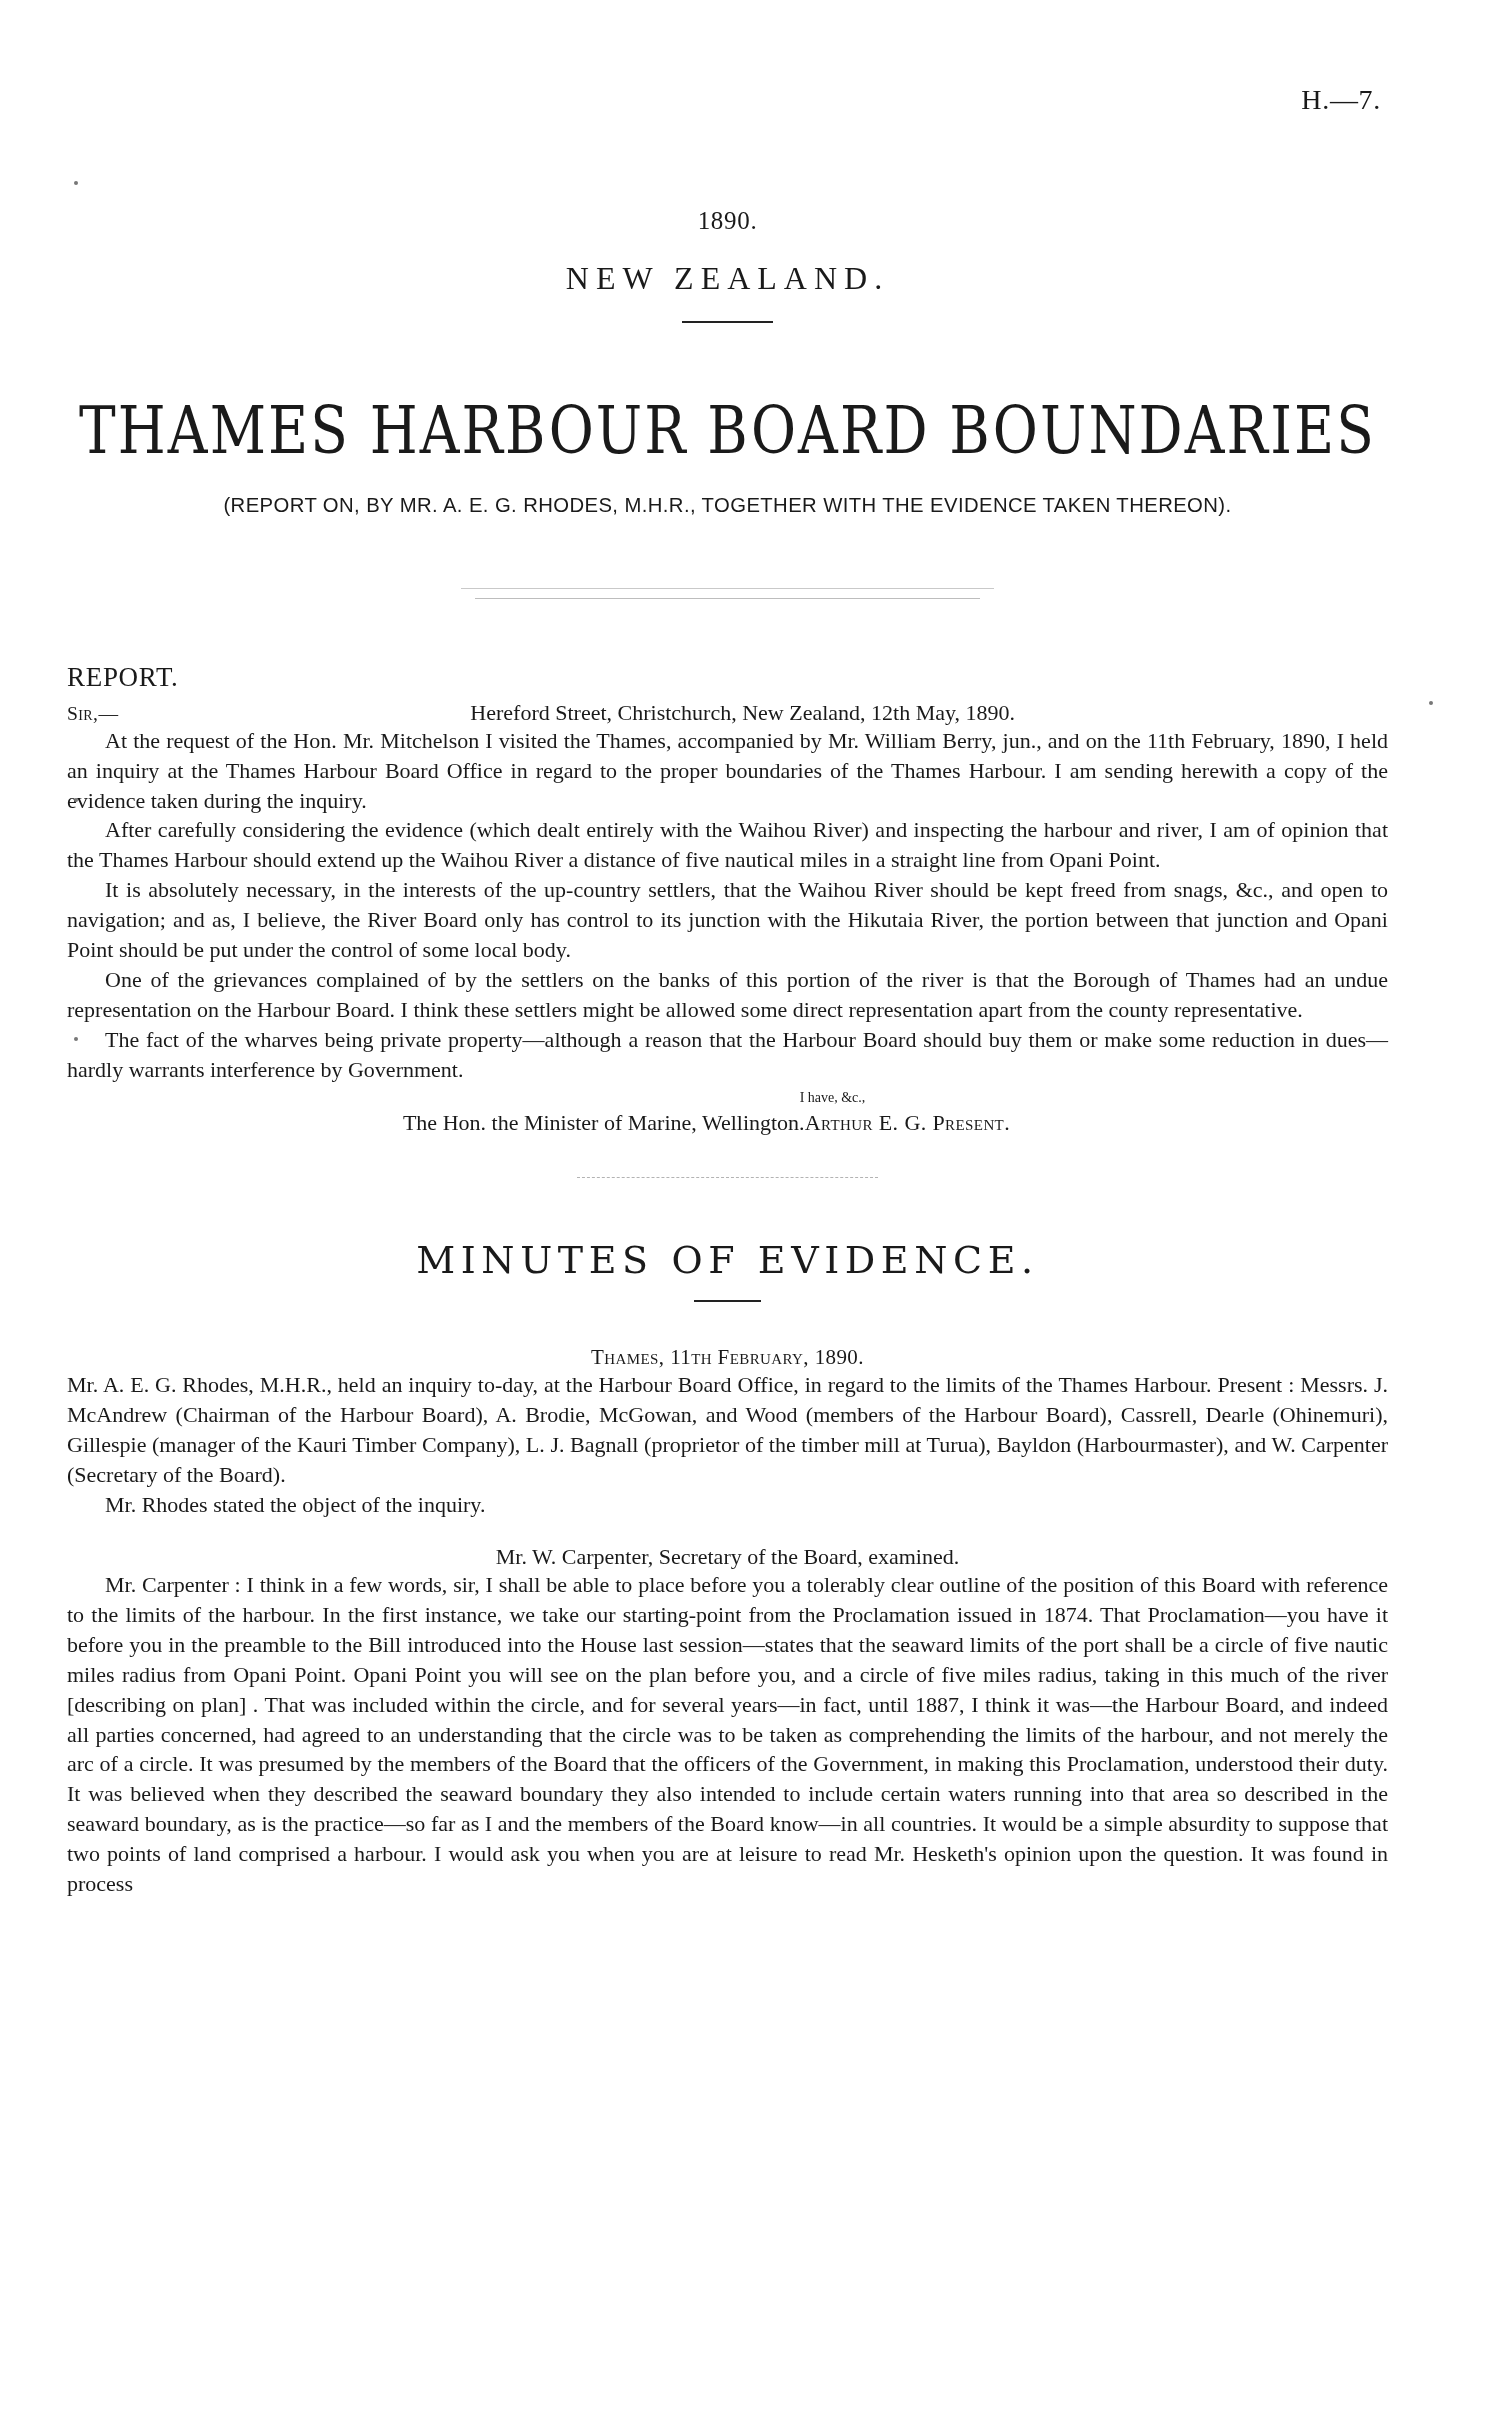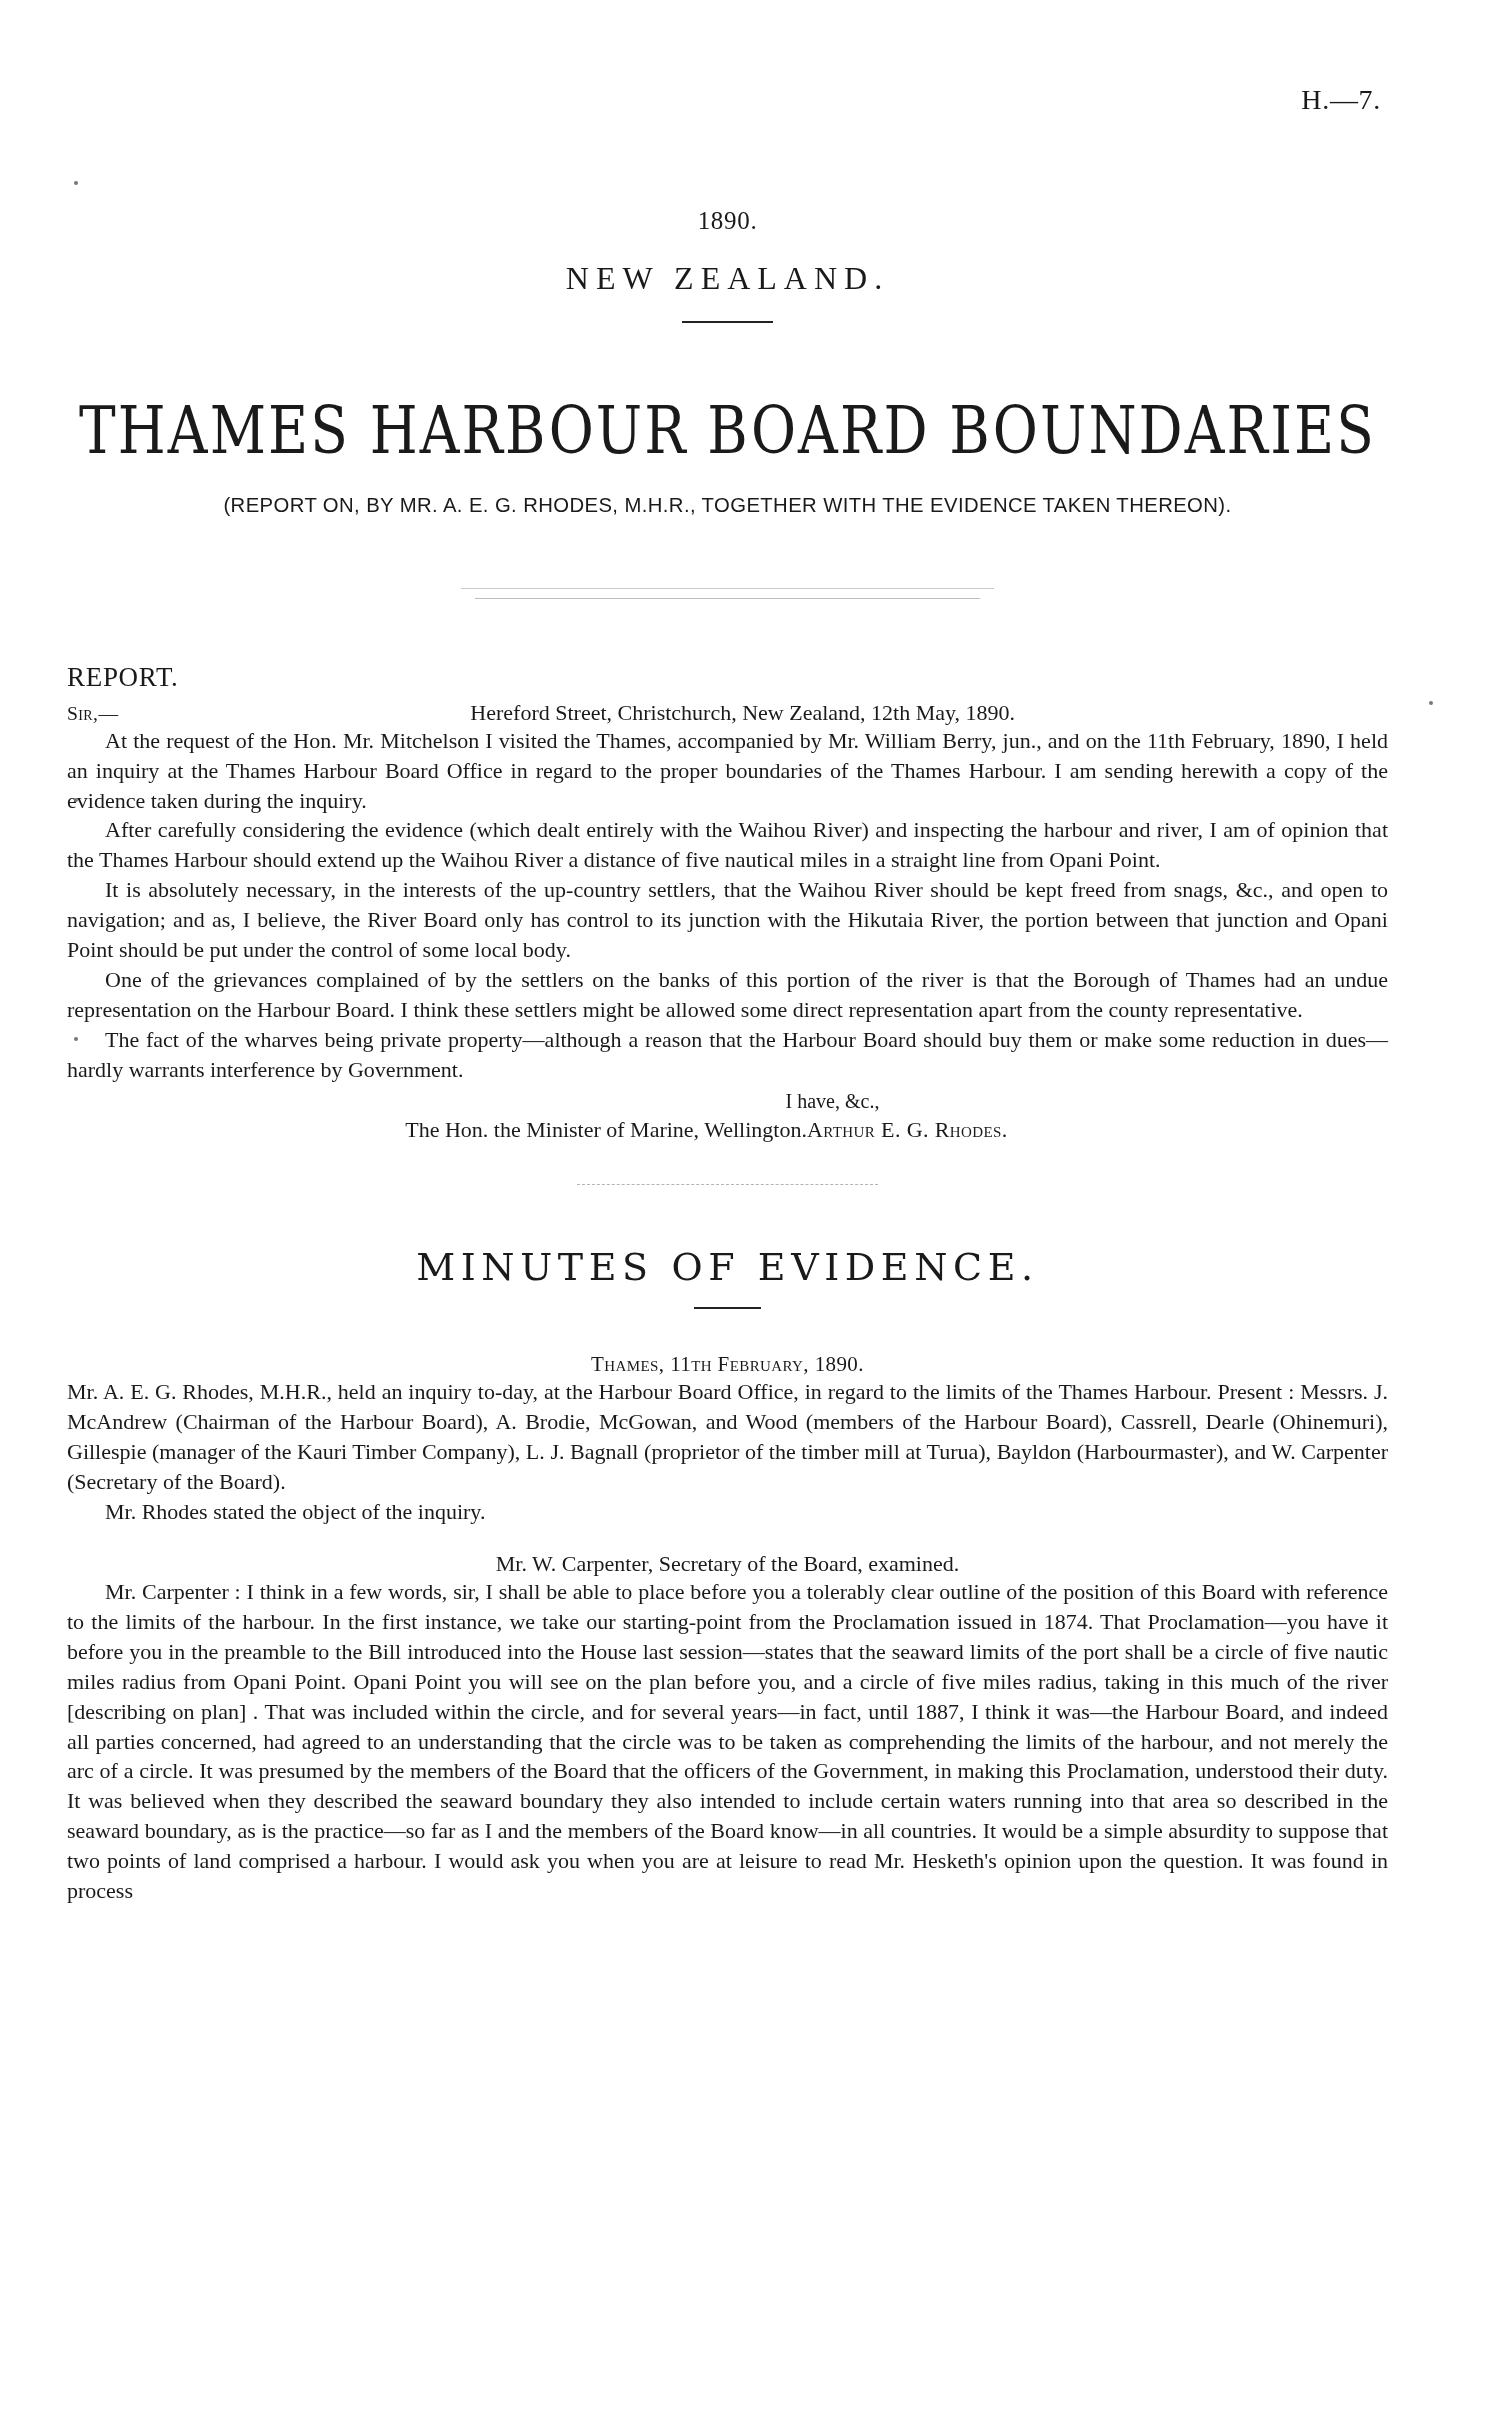--- a/index.html
+++ b/index.html
@@ -107,21 +107,21 @@
     white-space: nowrap;
   }
   .addressline {
     flex: 1;
     text-align: center;
     font-size: 22px;
     padding-right: 21px;
   }
   .closing {
     text-align: center;
-    font-size: 20px;
+    font-size: 14px;
     margin-top: 5.6px;
     padding-left: 210px;
   }
   .sig-row {
     display: flex;
     justify-content: center;
     font-size: 22px;
     margin-top: 4.2px;
   }
   .sig-left { padding-left: 28px; }
@@ -216,21 +216,21 @@
   <p class="body">At the request of the Hon. Mr. Mitchelson I visited the Thames, accompanied by Mr. William Berry, jun., and on the 11th February, 1890, I held an inquiry at the Thames Harbour Board Office in regard to the proper boundaries of the Thames Harbour.   I am sending herewith a copy of the evidence taken during the inquiry.</p>
   <p class="body">After carefully considering the evidence (which dealt entirely with the Waihou River) and inspecting the harbour and river, I am of opinion that the Thames Harbour should extend up the Waihou River a distance of five nautical miles in a straight line from Opani Point.</p>
   <p class="body">It is absolutely necessary, in the interests of the up-country settlers, that the Waihou River should be kept freed from snags, &amp;c., and open to navigation; and as, I believe, the River Board only has control to its junction with the Hikutaia River, the portion between that junction and Opani Point should be put under the control of some local body.</p>
   <p class="body">One of the grievances complained of by the settlers on the banks of this portion of the river is that the Borough of Thames had an undue representation on the Harbour Board.   I think these settlers might be allowed some direct representation apart from the county representative.</p>
   <p class="body">The fact of the wharves being private property—although a reason that the Harbour Board should buy them or make some reduction in dues—hardly warrants interference by Government.</p>
 
   <div class="closing">I have, &amp;c.,</div>
 
   <div class="sig-row">
     <div class="sig-left">The Hon. the Minister of Marine, Wellington.</div>
-    <div class="sig-right">Arthur E. G. Rhodes.</div>
+    <div class="sig-right">Arthur E. G. Present.</div>
   </div>
 
   <div class="dashrule"></div>
 
   <div class="minutes">MINUTES  OF  EVIDENCE.</div>
 
   <div class="rule-xshort"></div>
 
   <div class="place-date sc">Thames, 11th February, 1890.</div>
 

